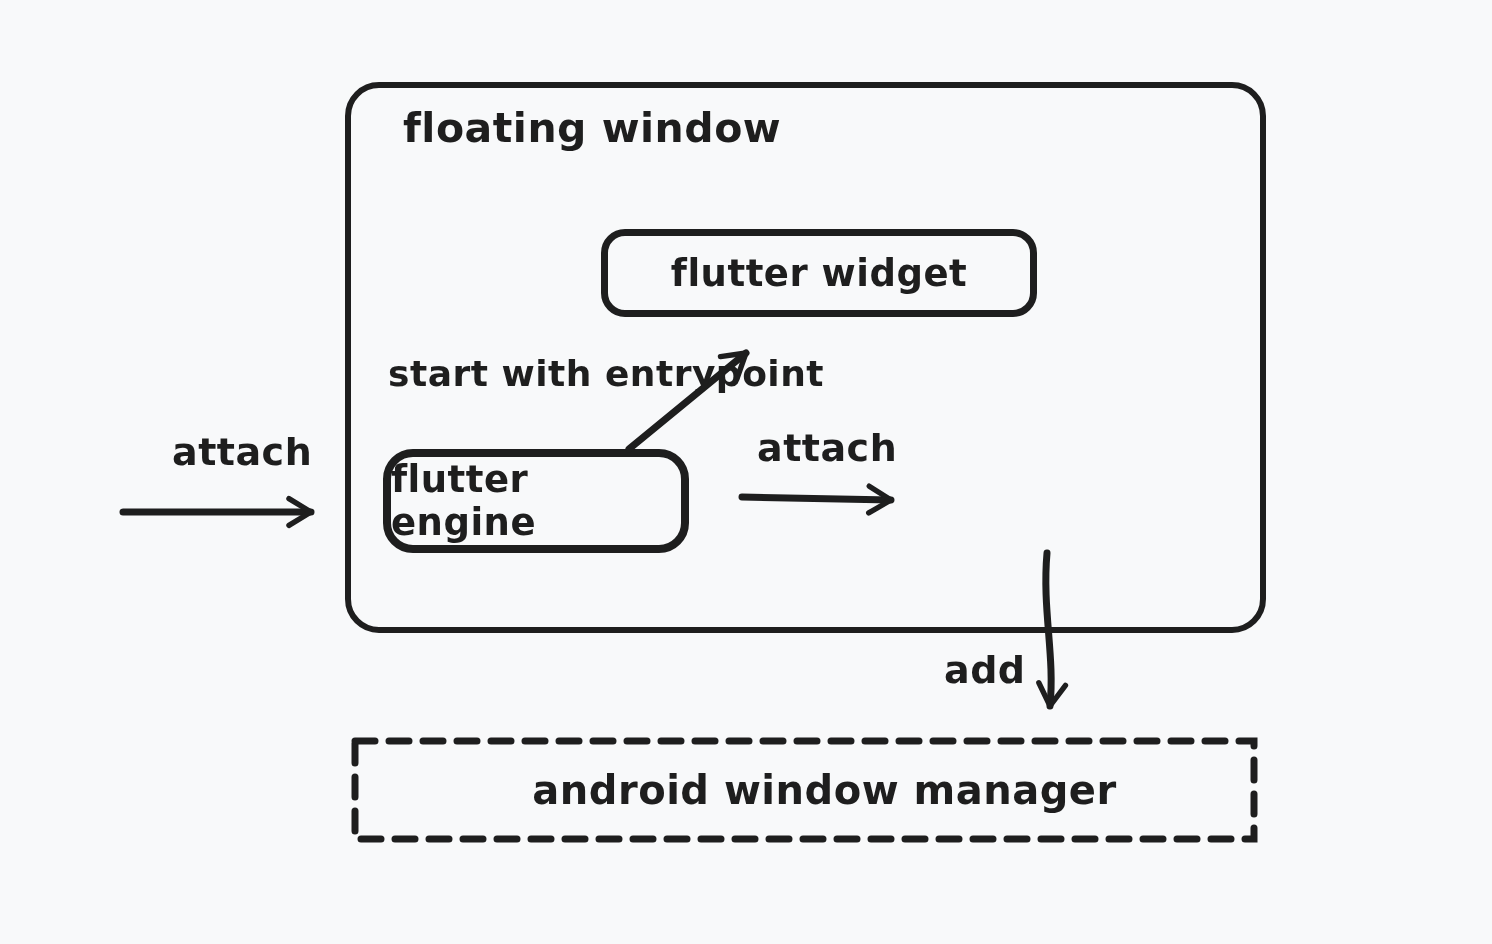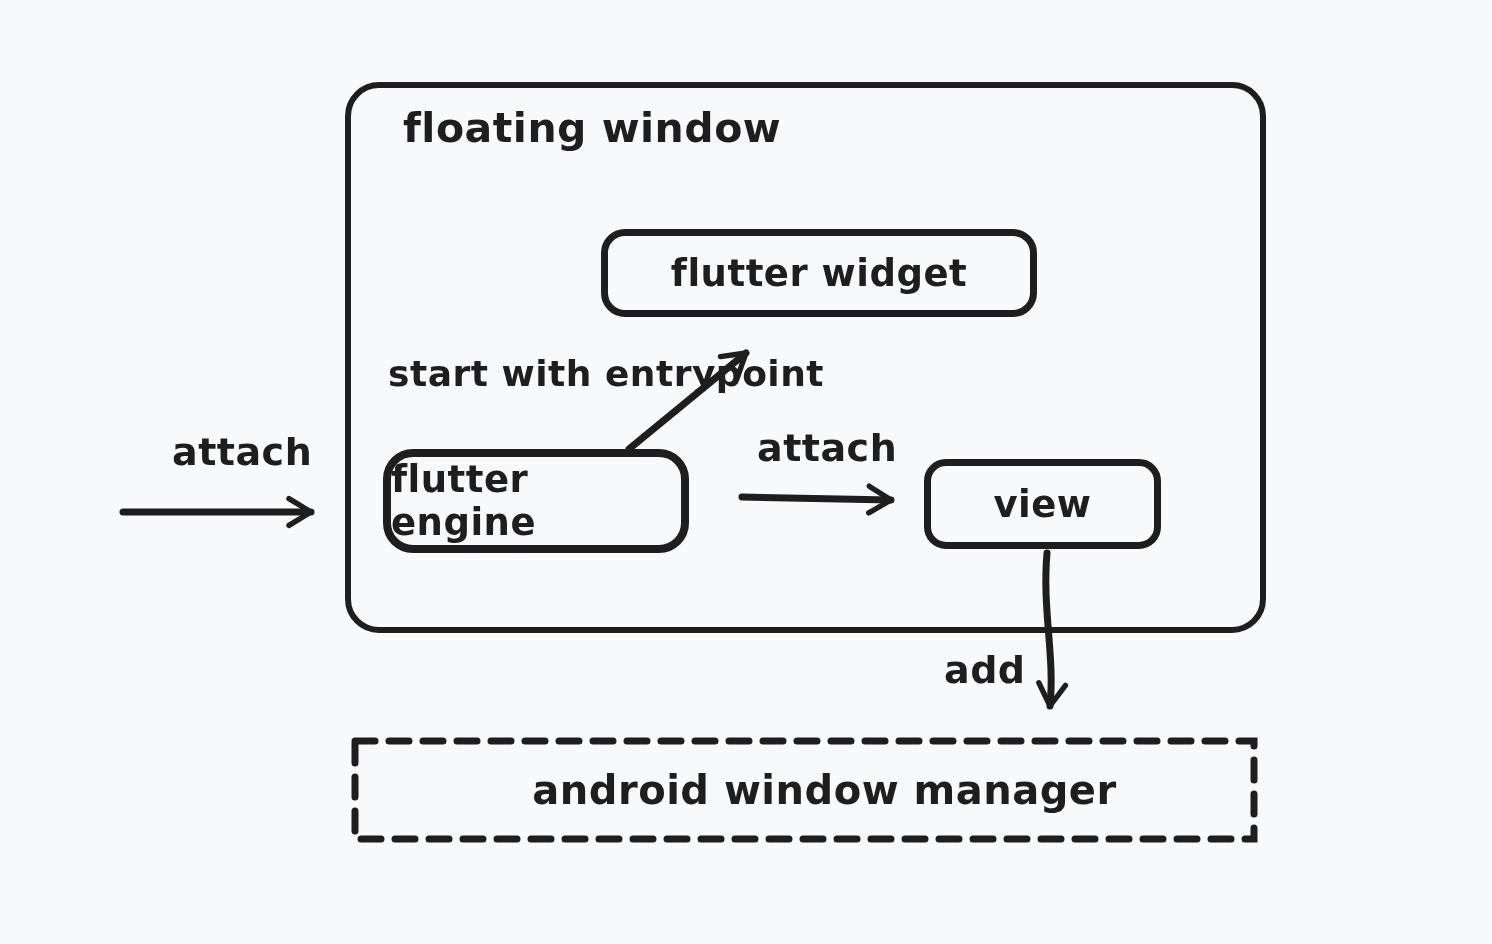--- a/index.html
+++ b/index.html
@@ -120,23 +120,20 @@
   <div class="floating-window-label">floating window</div>
 
   <div class="node node-flutter-widget">
     <span>flutter widget</span>
   </div>
 
   <div class="node node-flutter-engine">
     <span>flutter engine</span>
   </div>
 
-  <div class="node node-view">
-    <span>view</span>
-  </div>
 
   <div class="node node-awm">
     <span>android window manager</span>
   </div>
 
   <div class="edge-label label-create">attach</div>
   <div class="edge-label label-entry">start with entrypoint</div>
   <div class="edge-label label-attach">attach</div>
   <div class="edge-label label-add">add</div>
 

